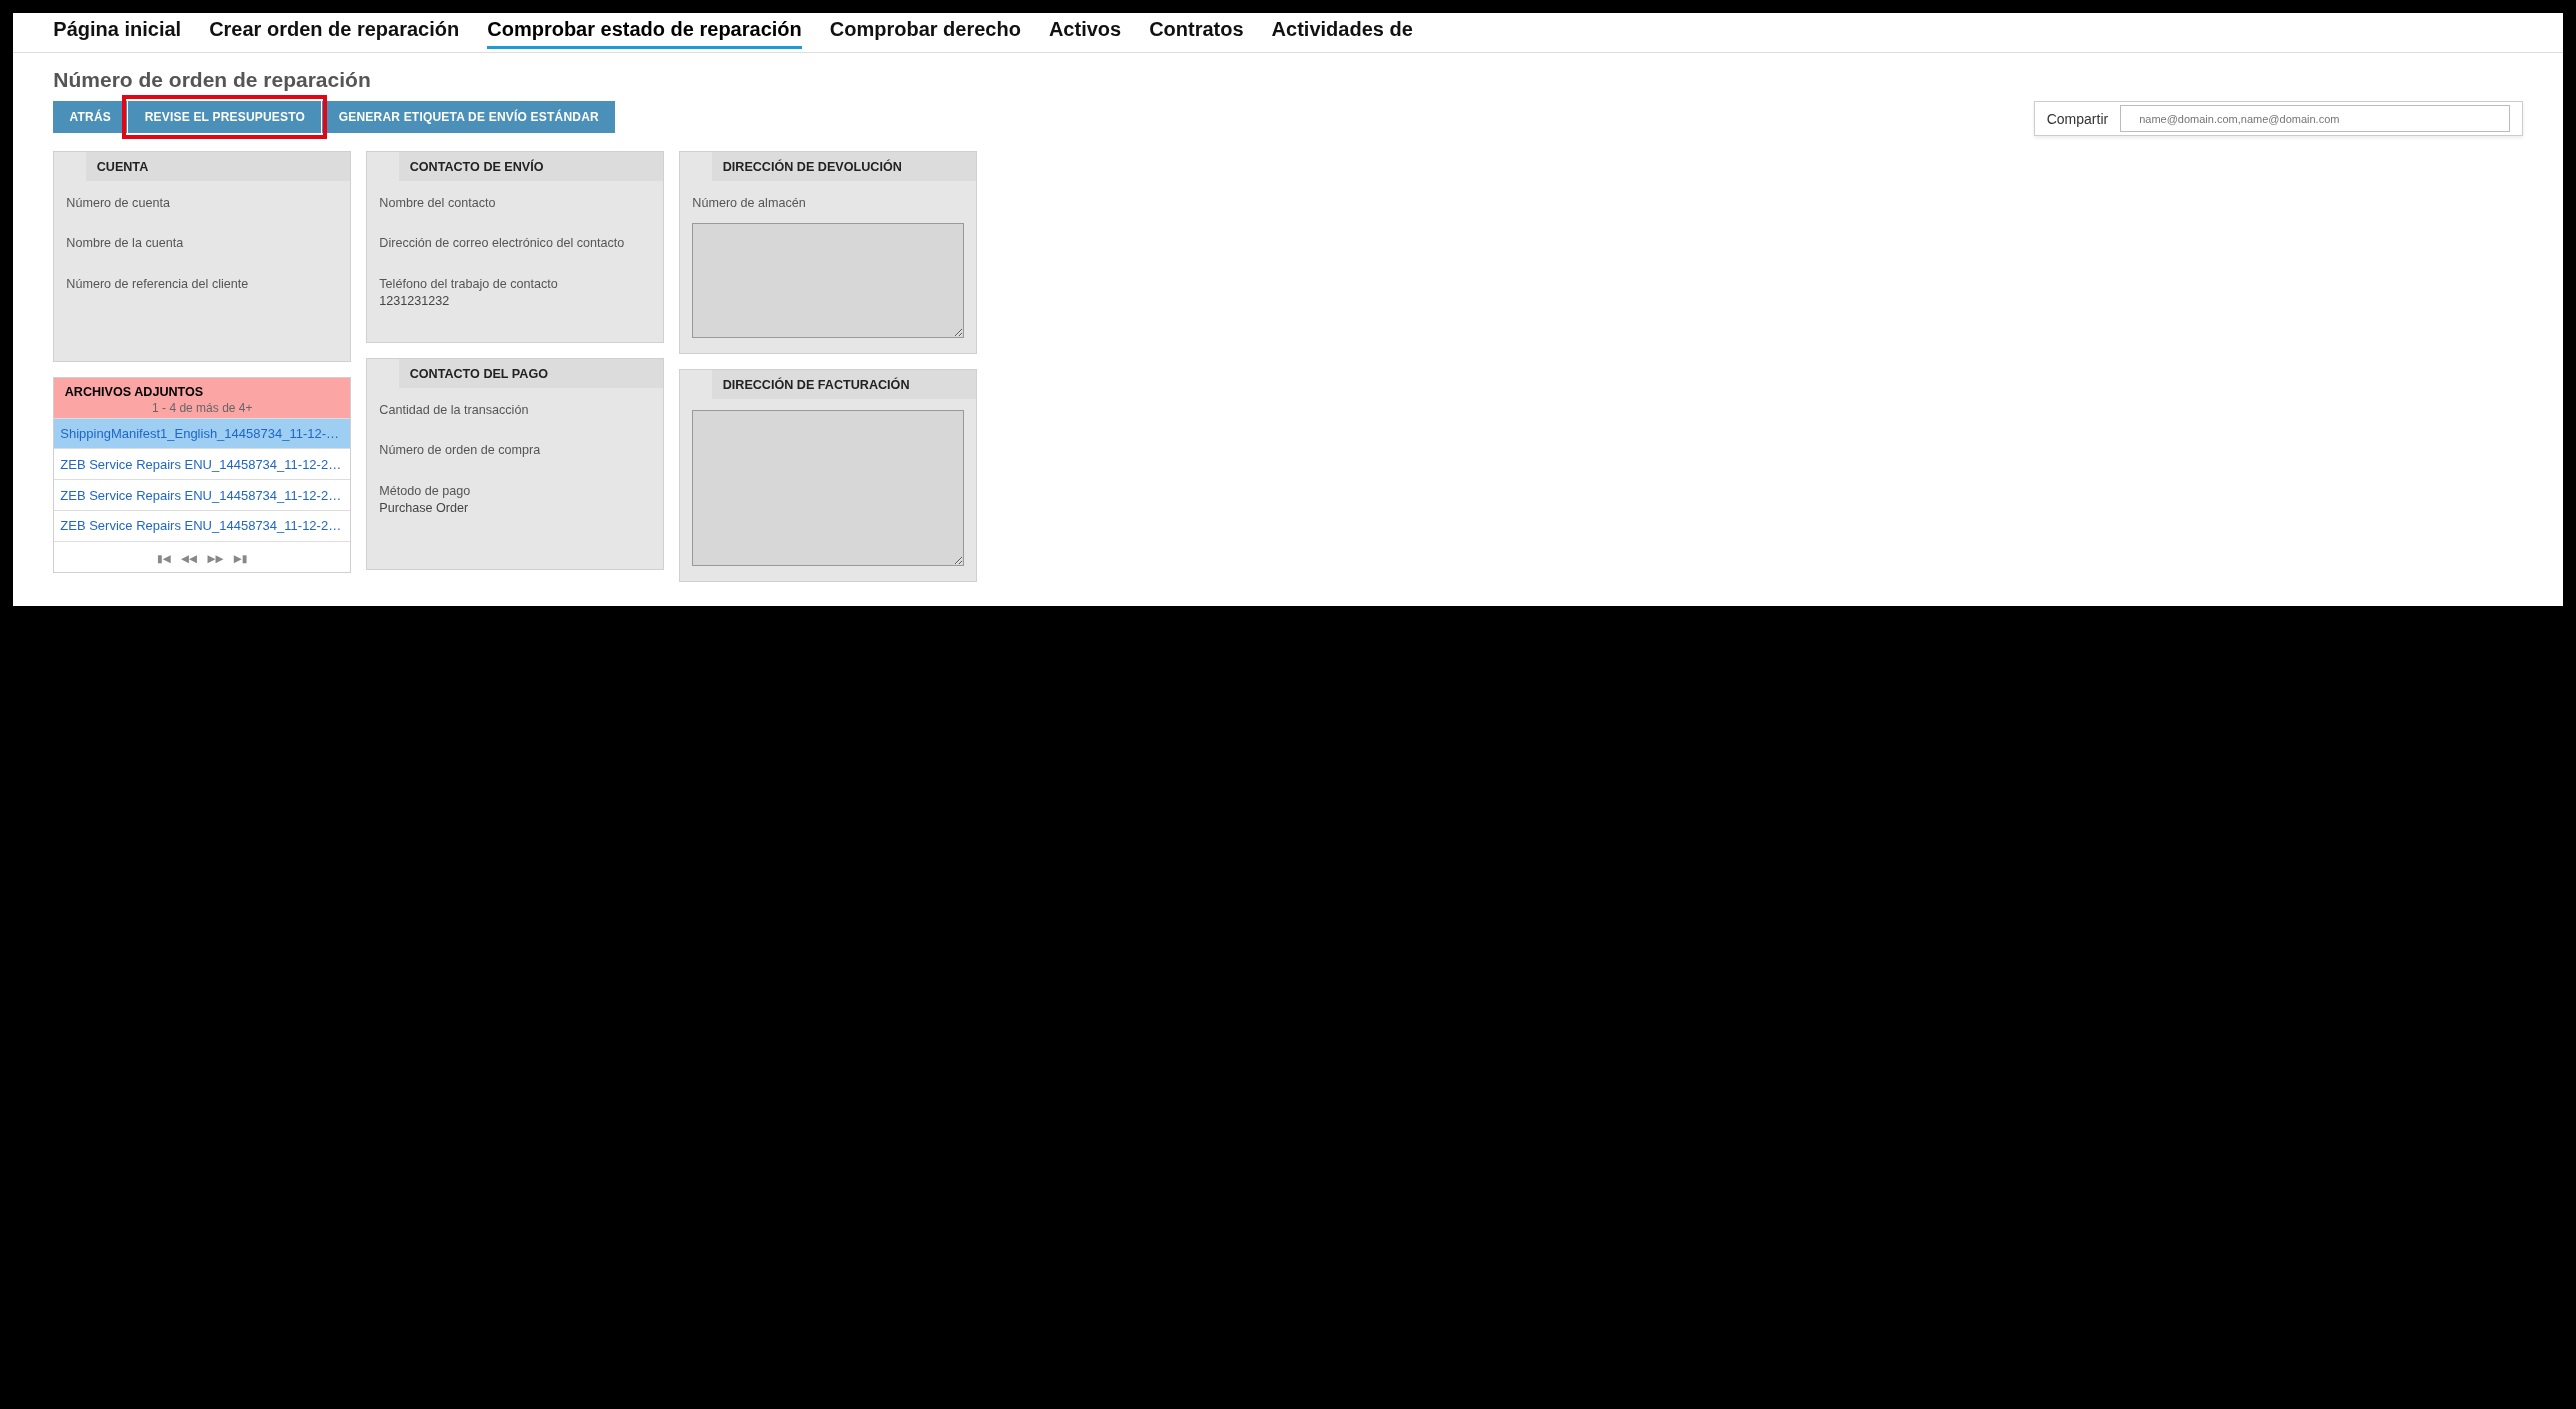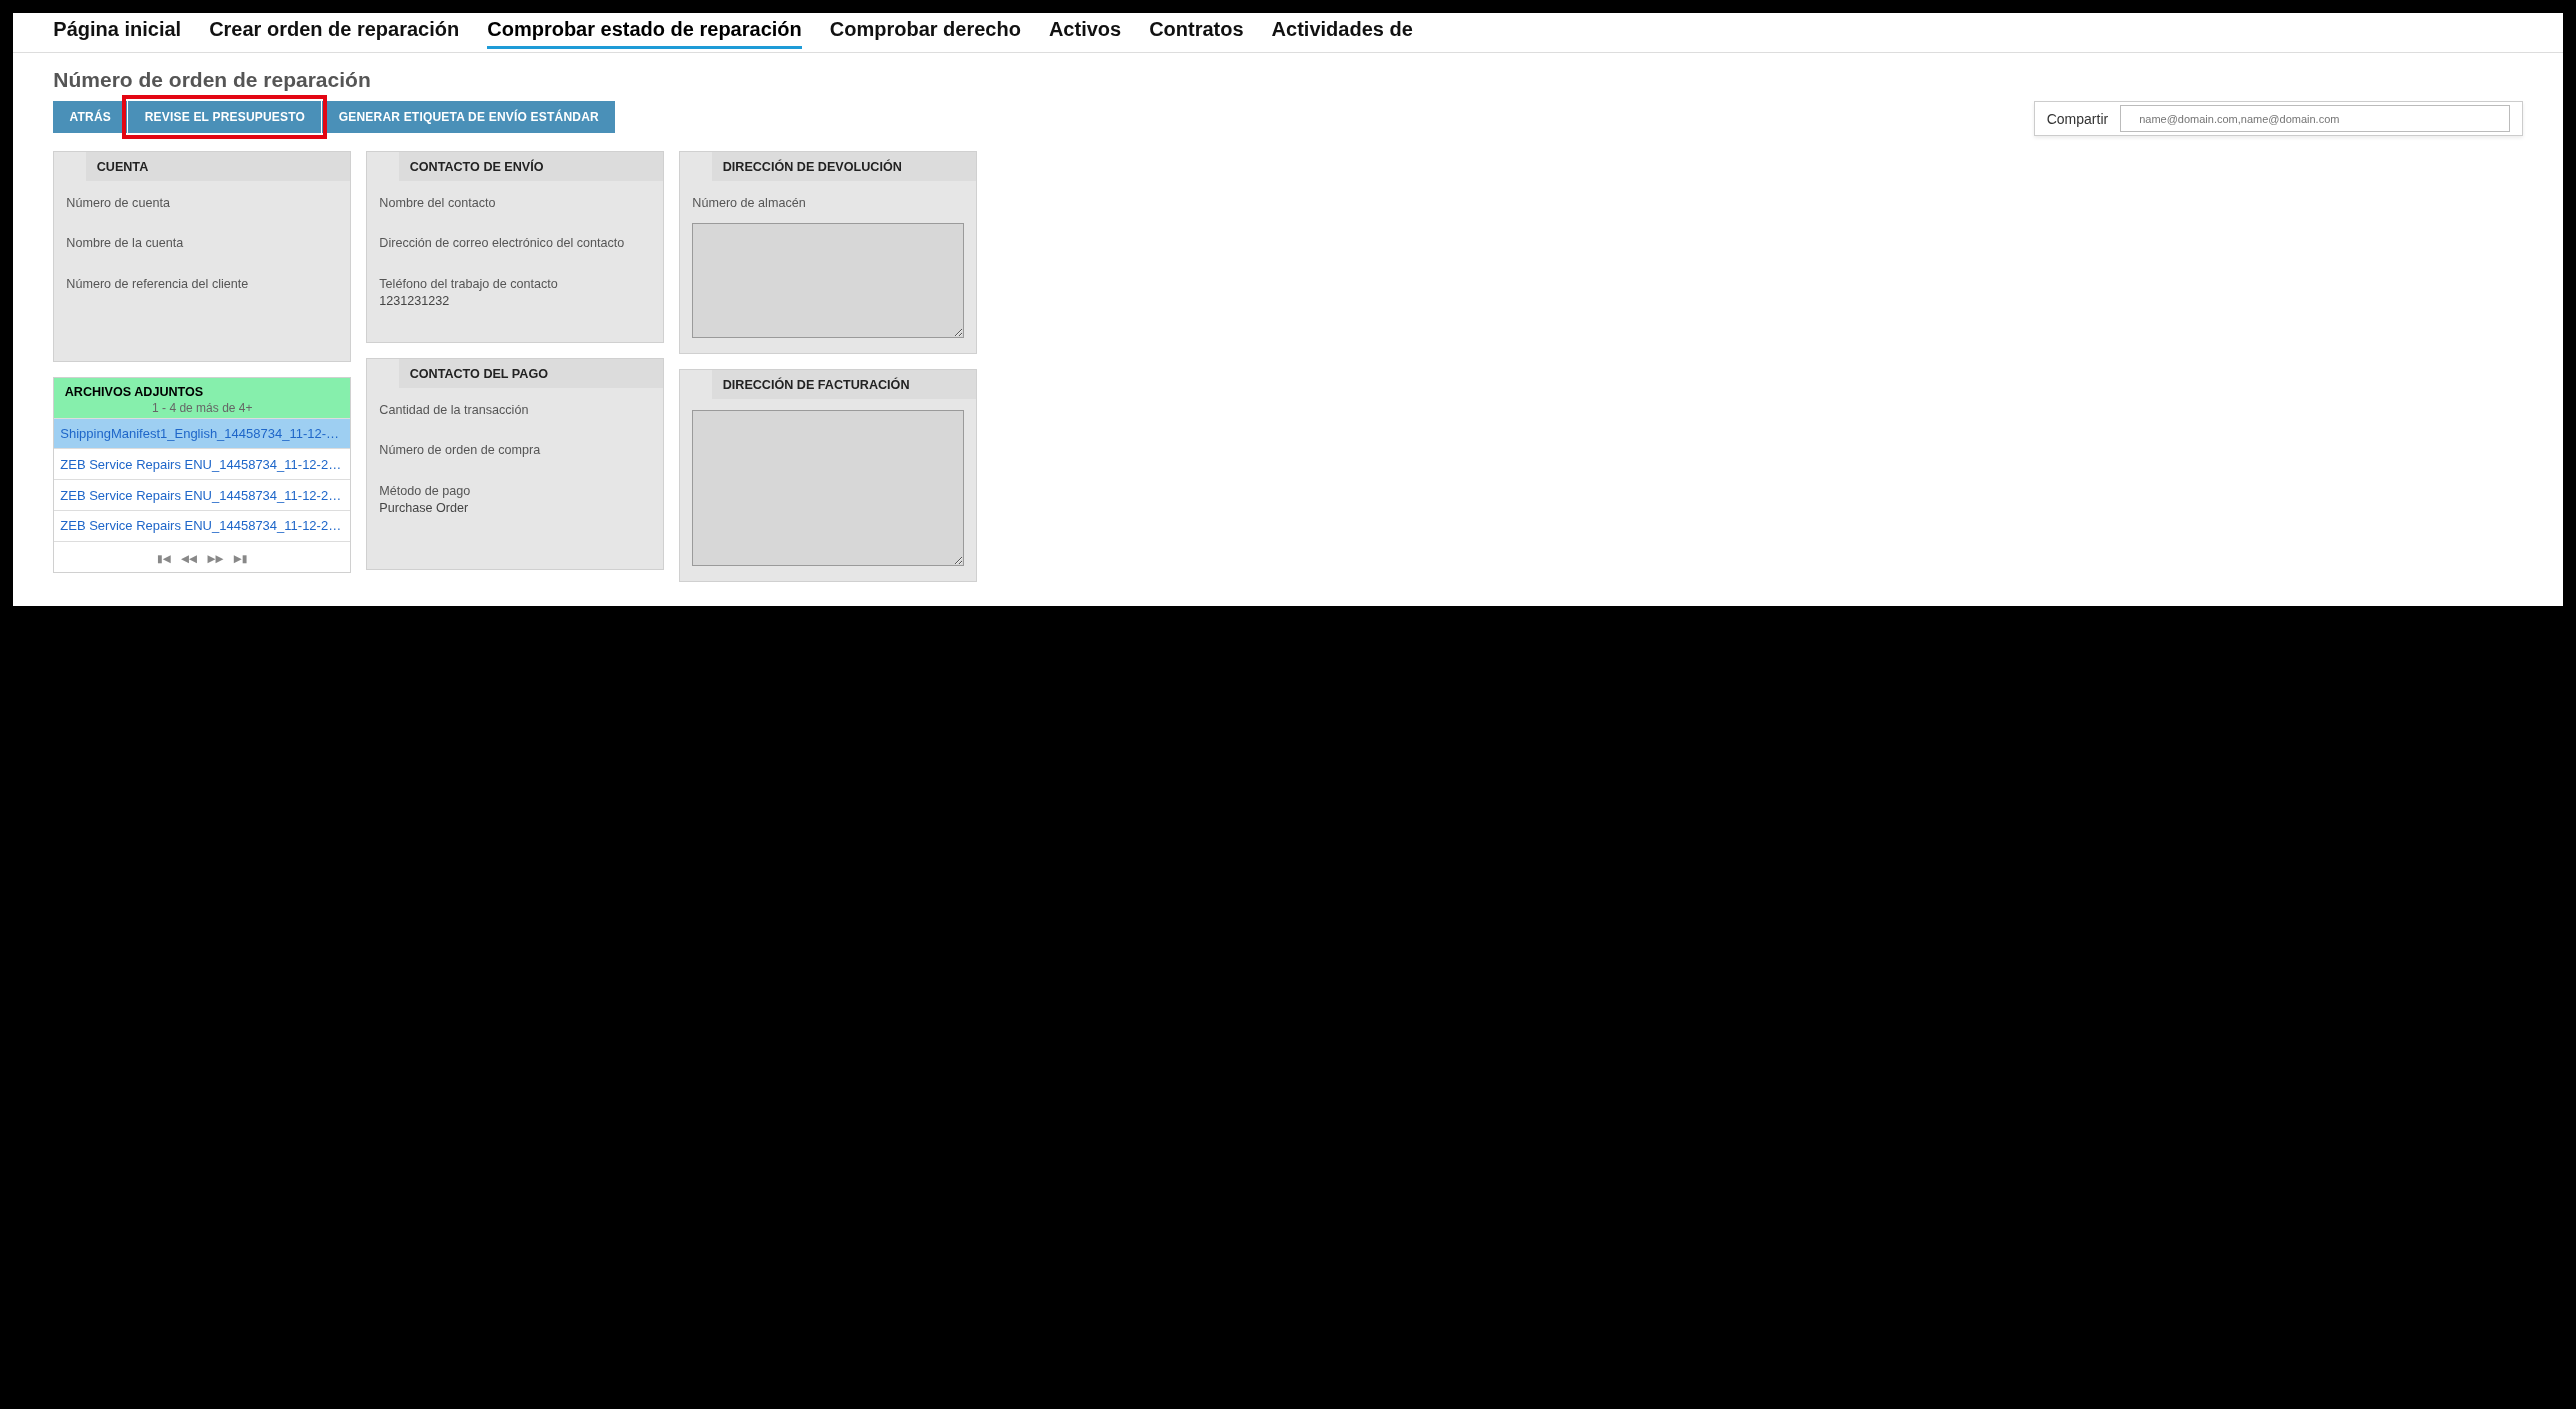--- a/index.html
+++ b/index.html
@@ -115,21 +115,21 @@
     background:#d7d7d7;
     border:0.7px solid #9a9a9a;
     position:relative;
     resize:both;
     overflow:auto;
   }
   .addr-box.tall { height:156px; }
   
   .attach-card { background:#fff; border:0.7px solid #d0d0d0; }
   .attach-head {
-    background:#86efac;
+    background:#fca5a5;
     padding:7.4px 10.4px 3px 10.4px;
   }
   .attach-title { font-weight:700; font-size:12.6px; }
   .attach-range { text-align:center; color:#666; font-size:12px; margin-top:1.5px; }
   .attach-row {
     border-top:0.7px solid #ddd;
     padding:7.4px 6px;
     color:#1e66c9;
     font-size:13px;
     cursor:pointer;

